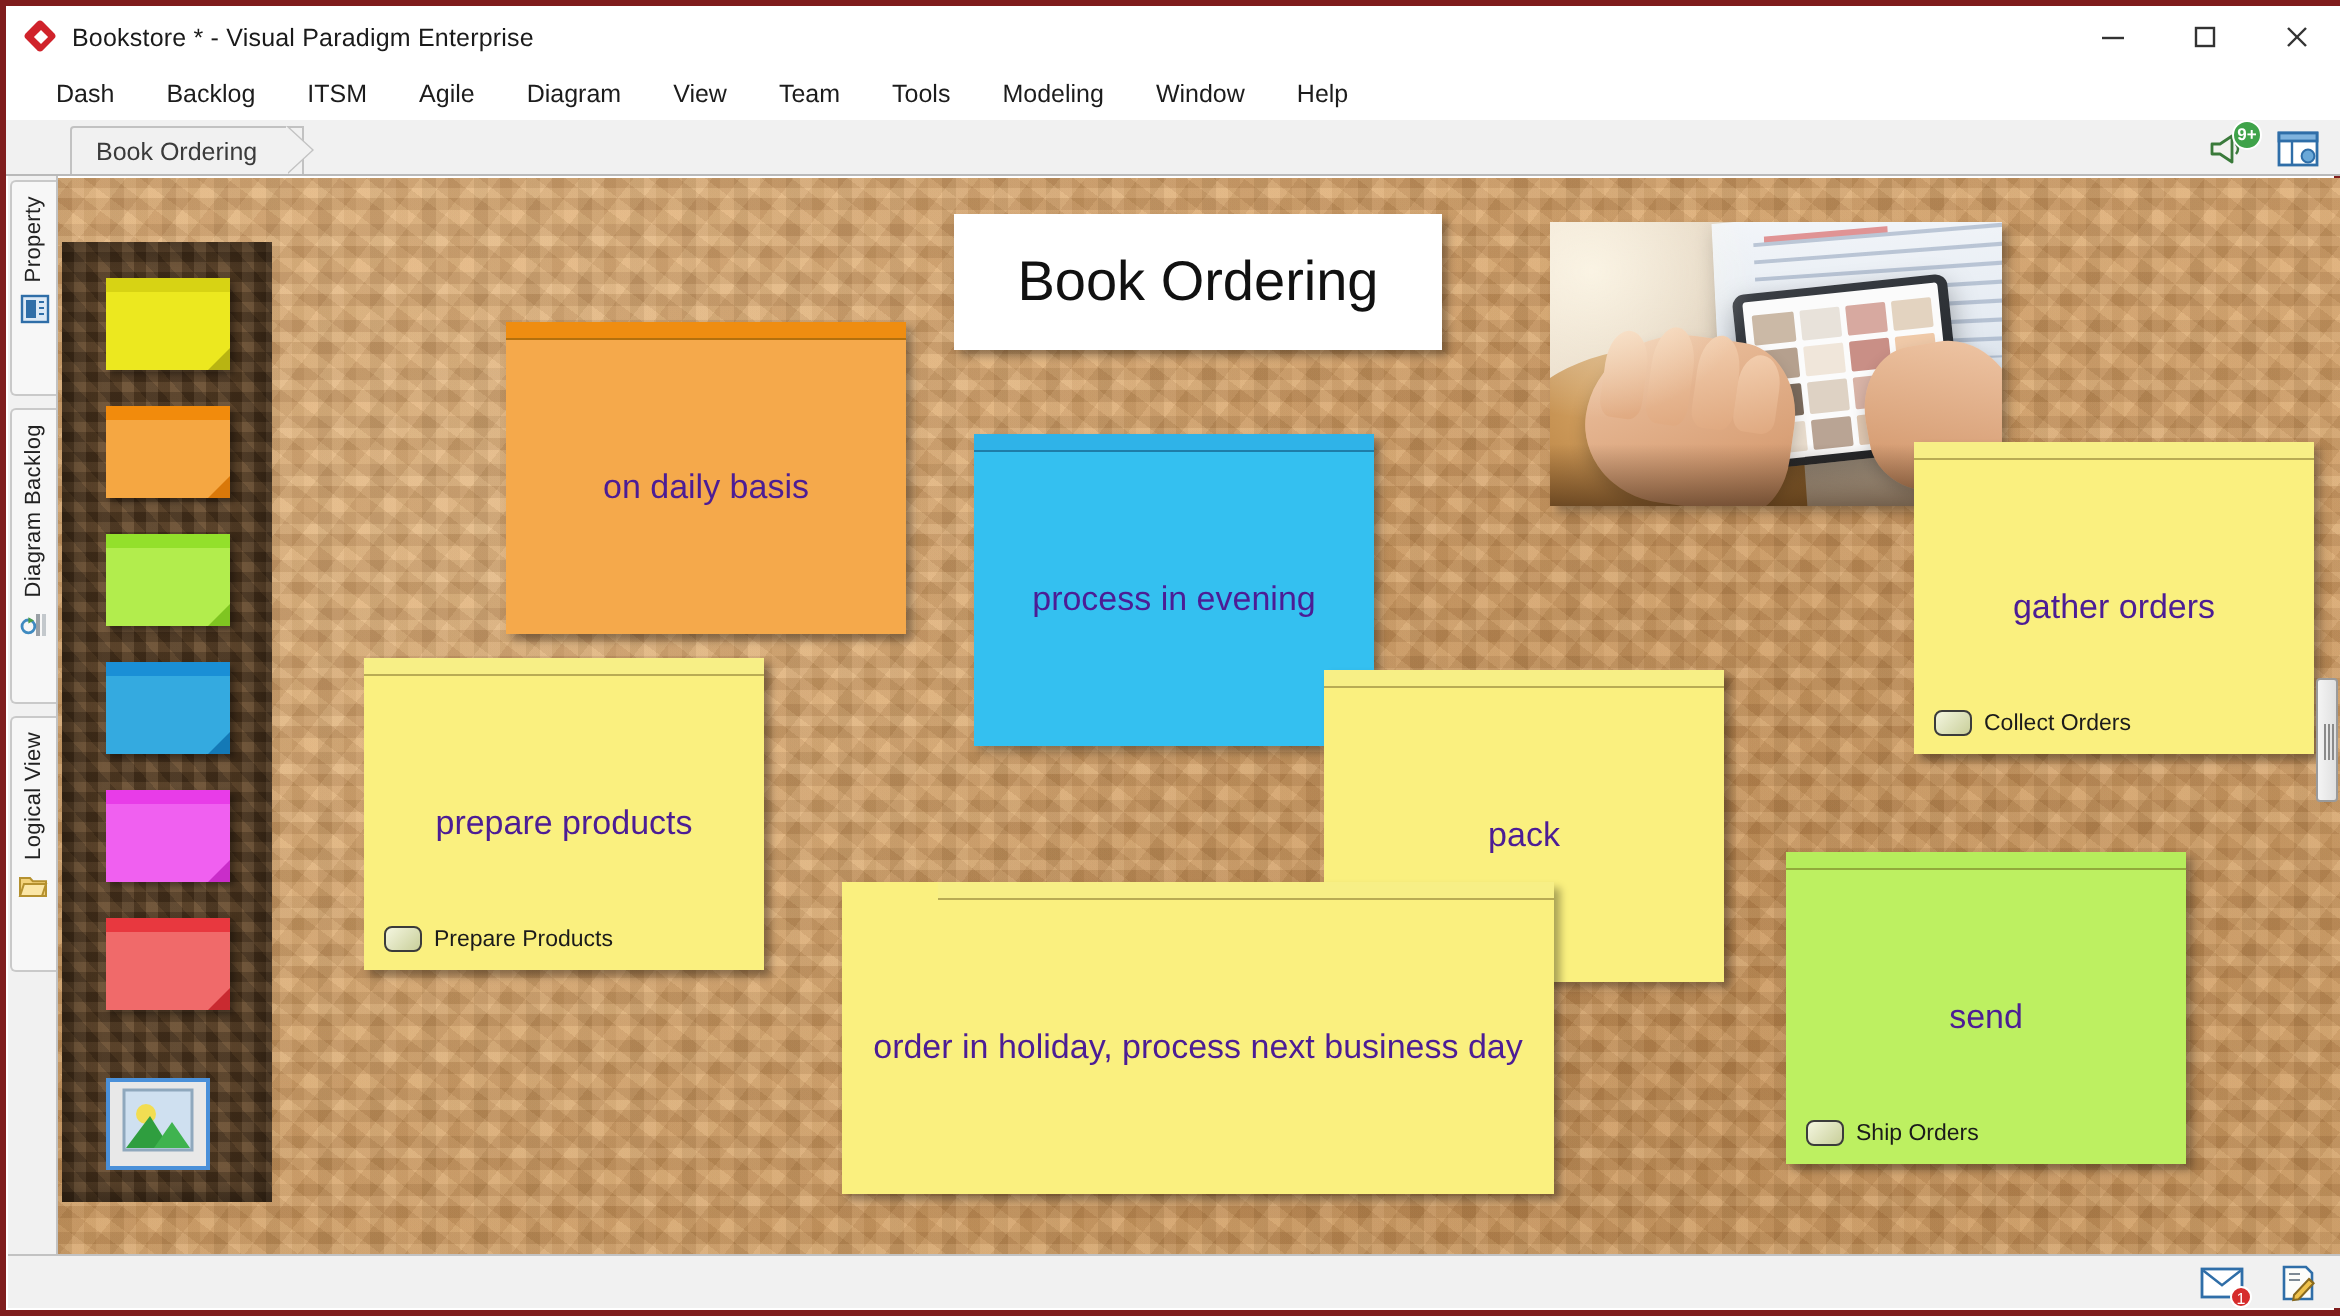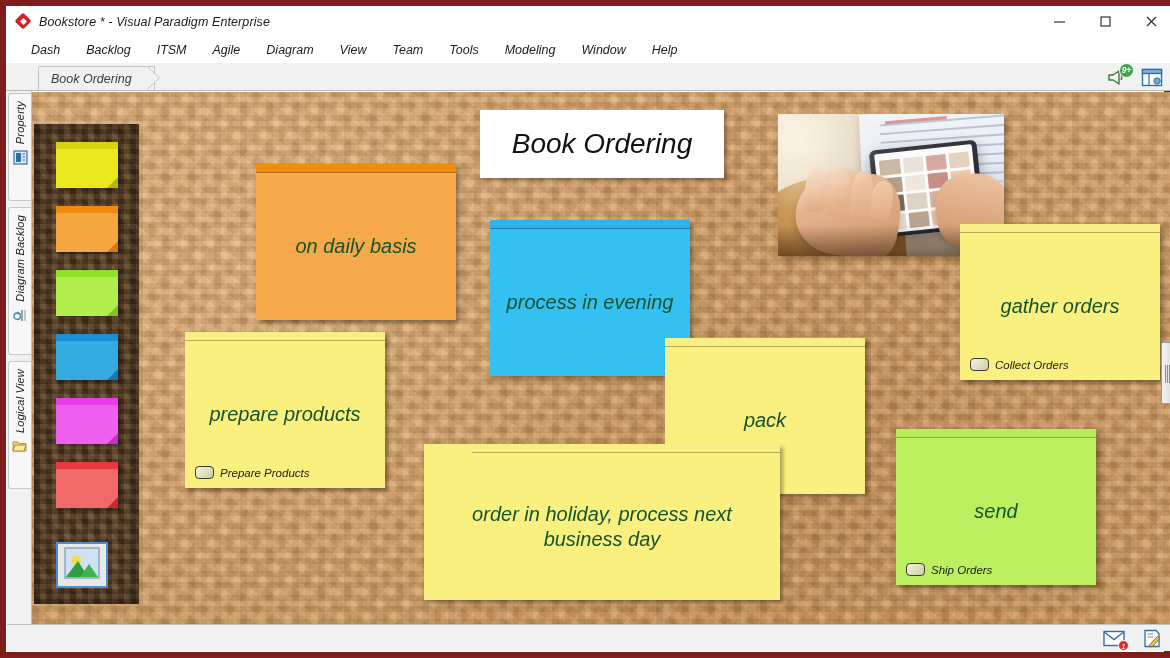--- a/index.html
+++ b/index.html
@@ -6,22 +6,21 @@
   html, body {
     width: 1170px; height: 658px;
     font-family: "Liberation Sans", sans-serif;
     background: #ffffff;
     overflow: hidden;
   }
   #app {
     position: relative;
     width: 1170px; height: 658px;
     background: #ffffff;
-    border: 6px solid #7f1d1d;
-    font-style: italic;
+    border: 3px solid #7f1d1d;
   }
 
   
   .titlebar {
     position: absolute; left: 0; top: 0; width: 1168px; height: 31px;
     background: #ffffff;
     display: flex; align-items: center;
   }
   .app-logo {
     width: 15px; height: 15px; margin-left: 10px; margin-right: 8px;
@@ -165,21 +164,21 @@
   .card .topband {
     height: 9px; width: 100%;
     border-bottom: 1px solid rgba(90,70,10,.40);
   }
   .card .content {
     position: absolute; left: 0; top: 9px; right: 0; bottom: 0;
     display: flex; align-items: center; justify-content: center;
     padding: 4px 10px;
   }
   .card .label {
-    font-size: 20px; color: #14532d; text-align: center; line-height: 1.25;
+    font-size: 17px; color: #4c1d95; text-align: center; line-height: 1.25;
   }
   .card .ref {
     position: absolute; left: 10px; bottom: 9px;
     display: flex; align-items: center; gap: 6px; text-align: center;
   }
   .card .ref-name { font-size: 11.5px; color: #1b1b1b; white-space: nowrap; }
   .bpmn-task {
     width: 19px; height: 13px; border: 1px solid #3b3b3b; border-radius: 4px;
     background: linear-gradient(135deg,#f4f6e0,#c9cf9a);
     flex: none;

